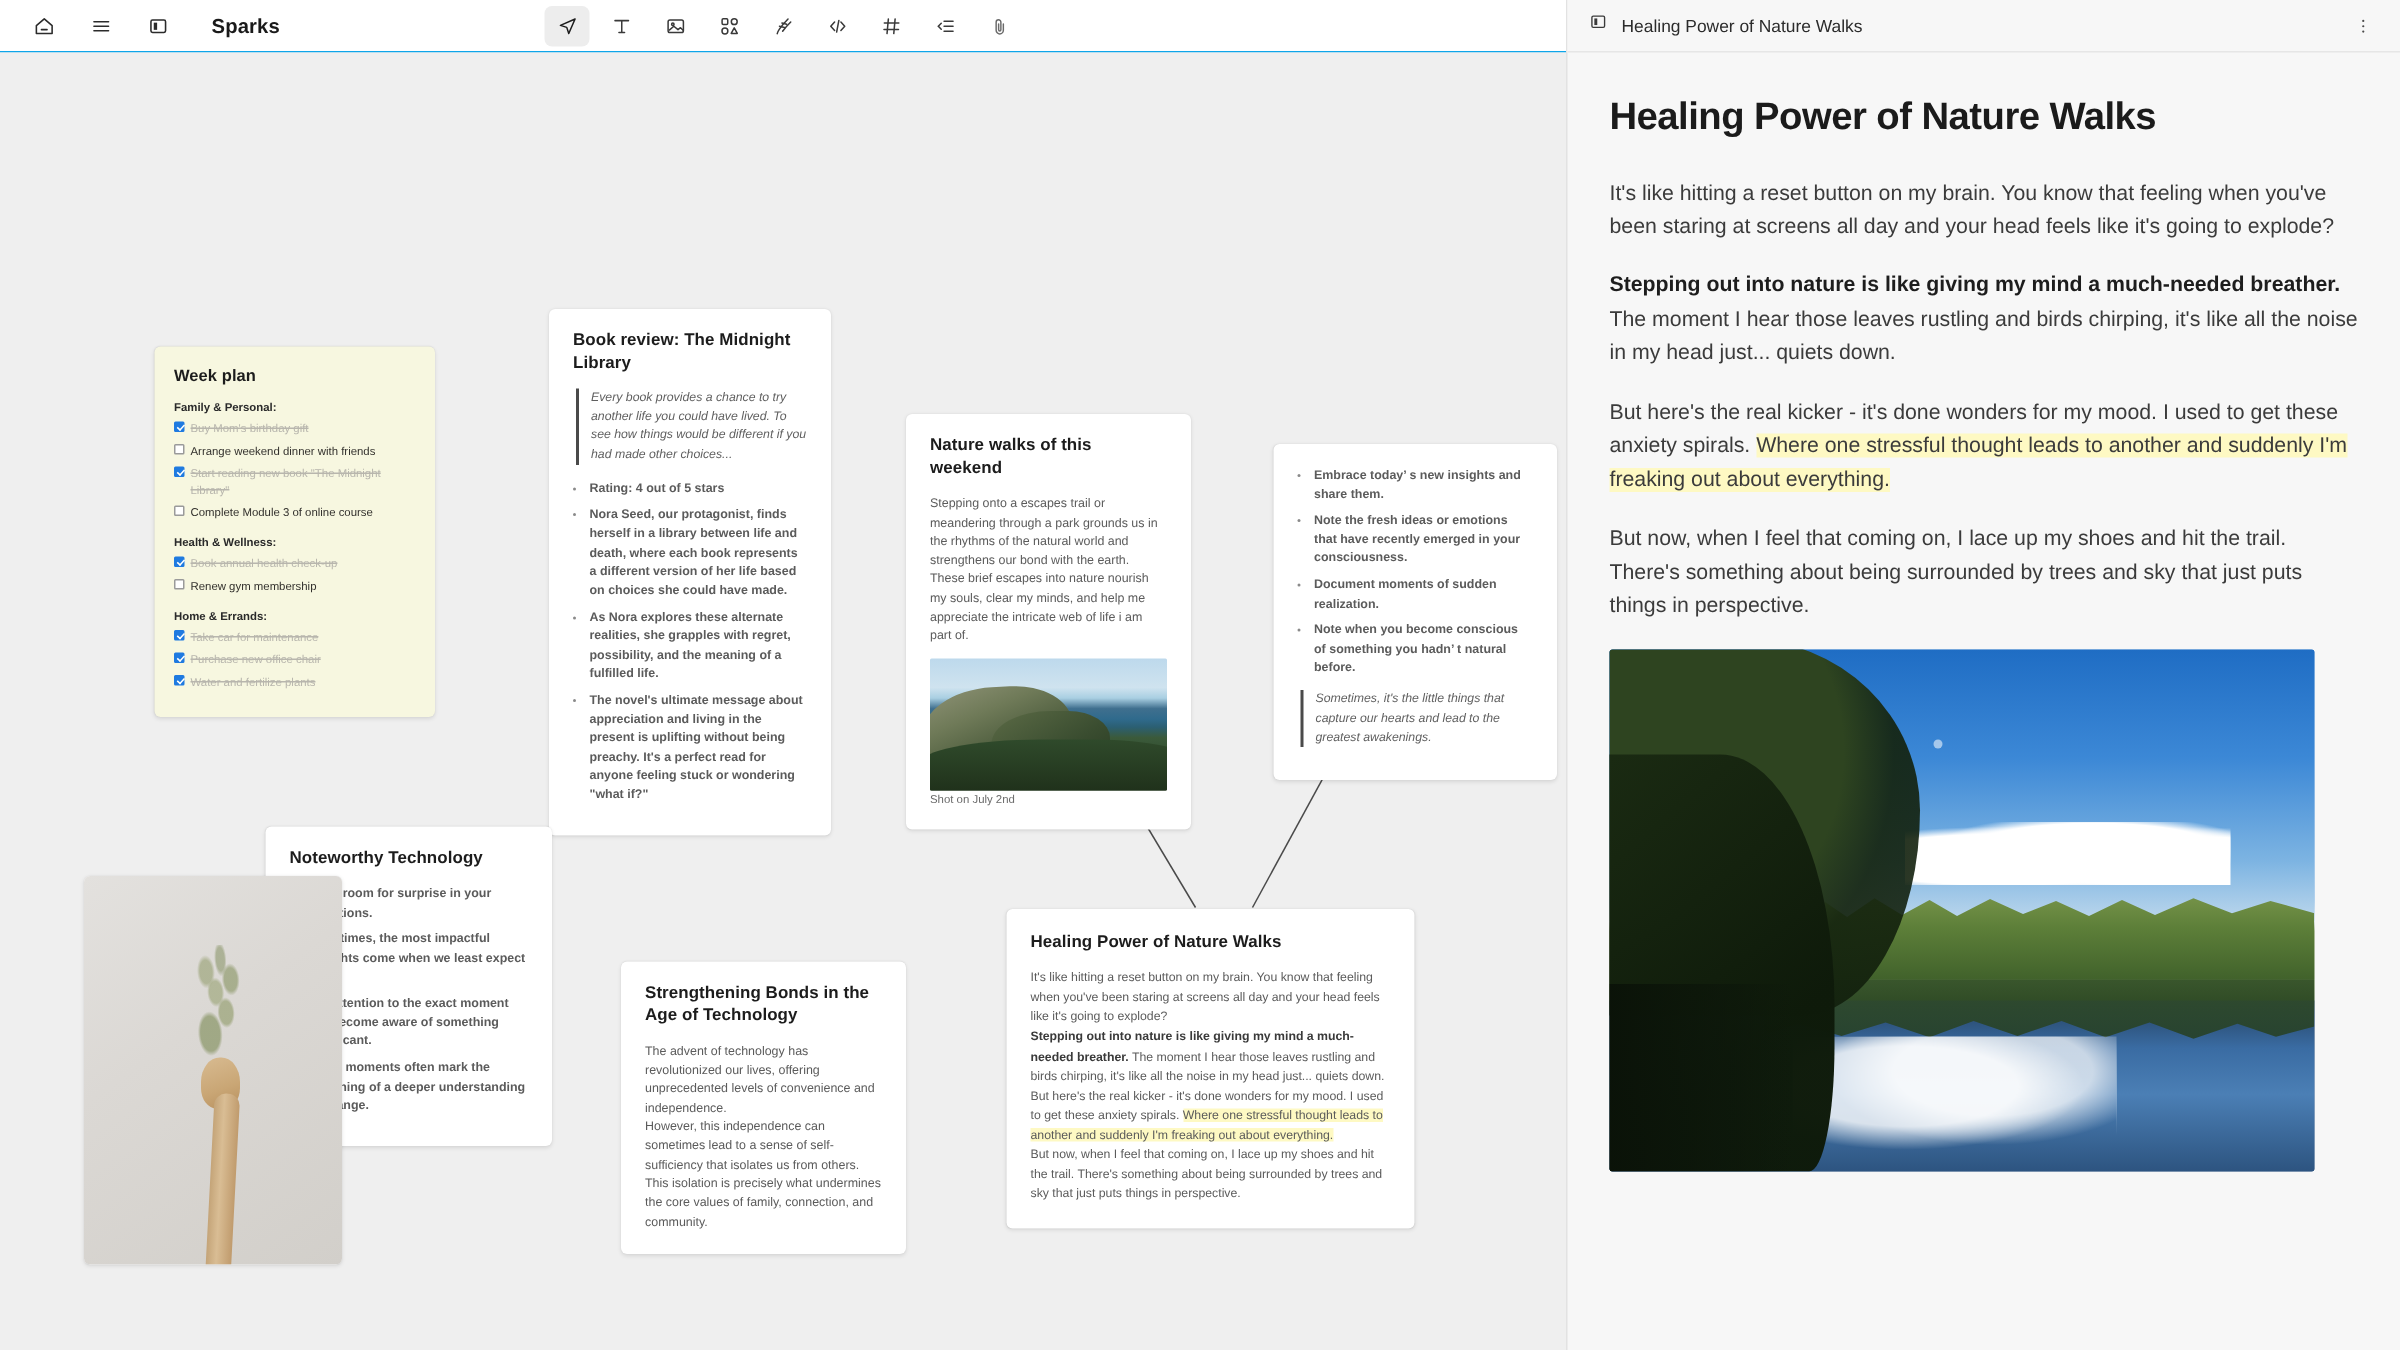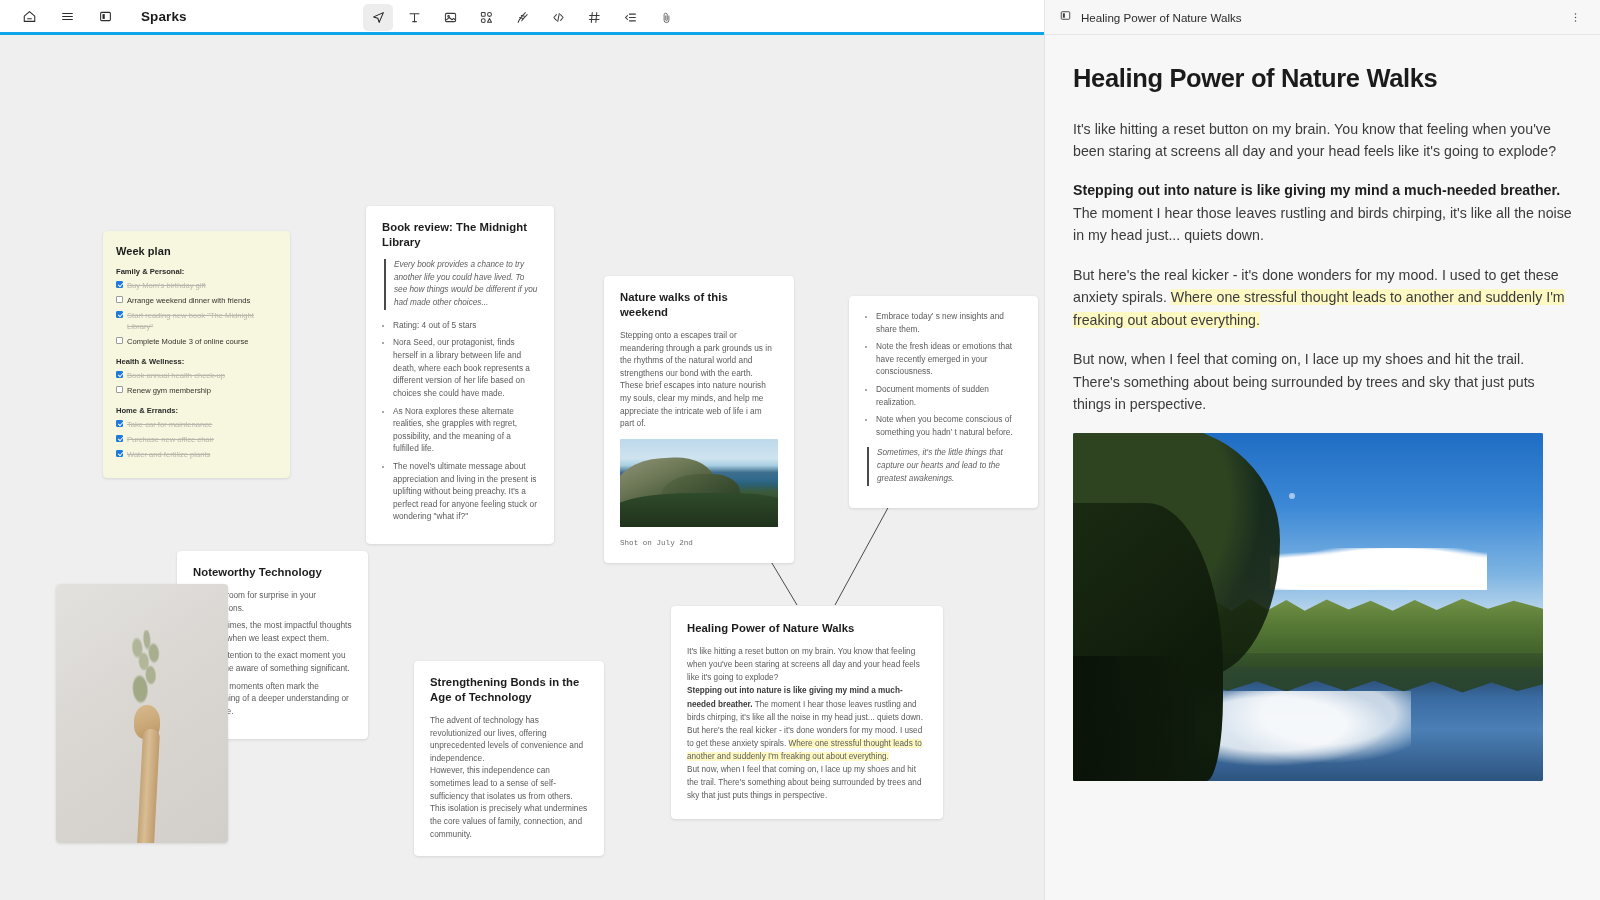--- a/index.html
+++ b/index.html
@@ -11,21 +11,21 @@
   }
   .app { position: relative; width: 1600px; height: 900px; display: flex; }
 
   
   .left-side { position: relative; width: 1044px; height: 900px; background: #efefef; }
 
   .topbar {
     position: relative;
     height: 35px; width: 1044px;
     background: #fff;
-    border-bottom: 3px solid #0ea5e9;
+    border-bottom: 1px solid #0ea5e9;
     display: flex; align-items: center;
   }
   .tb-left { display: flex; align-items: center; gap: 0px; padding-left: 10px; }
   .tb-btn {
     width: 38px; height: 30px;
     display: flex; align-items: center; justify-content: center;
     cursor: pointer; border-radius: 5px;
   }
   .app-title {
     font-size: 13.5px; font-weight: bold; color: #1a1a1a;
@@ -54,21 +54,21 @@
     overflow: hidden;
   }
   .card-inner { padding: 14px 16px 16px 16px; }
   .card h3 {
     font-size: 11.3px; font-weight: bold; color: #1c1c1c;
     line-height: 1.33; margin-bottom: 9px; letter-spacing: .05px;
   }
   .card p, .card li {
     font-size: 8.3px; color: #5b5b5b; line-height: 1.52;
   }
-  .card ul { padding-left: 11px; }
+  .card ul { padding-left: 11px; font-weight: bold; }
   .card li { margin-bottom: 5px; }
   .card li::marker { color: #8a8a8a; font-size: 8px; }
 
   
   #card-weekplan { left: 103px; top: 196px; width: 187px; background: #f7f7e0; }
   #card-weekplan .card-inner { padding: 13px 14px 14px 13px; }
   #card-weekplan h3 { font-size: 11px; color: #1c1c1c; margin-bottom: 8px; }
   .wp-group { font-size: 7.6px; font-weight: bold; color: #2a2a2a; margin: 0 0 4px 0; }
   .wp-group.sp { margin-top: 10px; }
   .wp-item { display: flex; align-items: flex-start; gap: 4px; margin-bottom: 4px; }
@@ -112,21 +112,21 @@
   .nw-photo .ridge2 {
     position: absolute; left: 26%; top: 40%; width: 50%; height: 45%;
     background: linear-gradient(150deg, #5c6b46 0%, #3a4d30 60%, #293b22 100%);
     border-radius: 50% 35% 8% 6% / 55% 45% 15% 10%;
   }
   .nw-photo .fg {
     position: absolute; left: -5%; bottom: -10%; width: 115%; height: 48%;
     background: linear-gradient(to bottom, #2f4a2b 0%, #24381f 60%, #1b2a17 100%);
     border-radius: 45% 35% 0 0 / 40% 34% 0 0;
   }
-  .nw-cap { font-size: 7.6px; color: #6b6b6b; margin-top: 12px; font-family: Liberation Mono, monospace; }
+  .nw-cap { font-size: 7.6px; color: #6b6b6b; margin-top: 1px; }
 
   
   #card-bullets { left: 849px; top: 261px; width: 189px; }
   #card-bullets .card-inner { padding: 14px 16px 13px 16px; }
 
   
   #card-notes { left: 177px; top: 516px; width: 191px; }
 
   
   #card-photo { left: 56px; top: 549px; width: 172px; height: 259px; }
@@ -151,21 +151,21 @@
       radial-gradient(ellipse at 30% 75%, rgba(150,160,120,.85) 0 14%, transparent 18%),
       radial-gradient(ellipse at 55% 58%, rgba(160,168,128,.8) 0 12%, transparent 16%),
       radial-gradient(ellipse at 42% 40%, rgba(168,175,138,.8) 0 11%, transparent 15%),
       radial-gradient(ellipse at 65% 30%, rgba(150,160,118,.75) 0 10%, transparent 14%),
       radial-gradient(ellipse at 30% 22%, rgba(158,166,125,.7) 0 9%, transparent 13%),
       radial-gradient(ellipse at 52% 12%, rgba(146,156,116,.65) 0 8%, transparent 12%);
     transform: rotate(-4deg);
   }
 
   
-  #card-bonds { left: 414px; top: 626px; width: 190px; }
+  #card-bonds { left: 414px; top: 606px; width: 190px; }
 
   
   #card-healing { left: 671px; top: 571px; width: 272px; }
   #card-healing .card-inner { padding: 15px 16px 16px 16px; }
   #card-healing p { font-size: 8.2px; line-height: 1.6; }
   #card-healing .b { font-weight: bold; color: #3a3a3a; }
   .hl { background: #fef9c3; }
 
   
   .arrows { position: absolute; inset: 0; pointer-events: none; }

